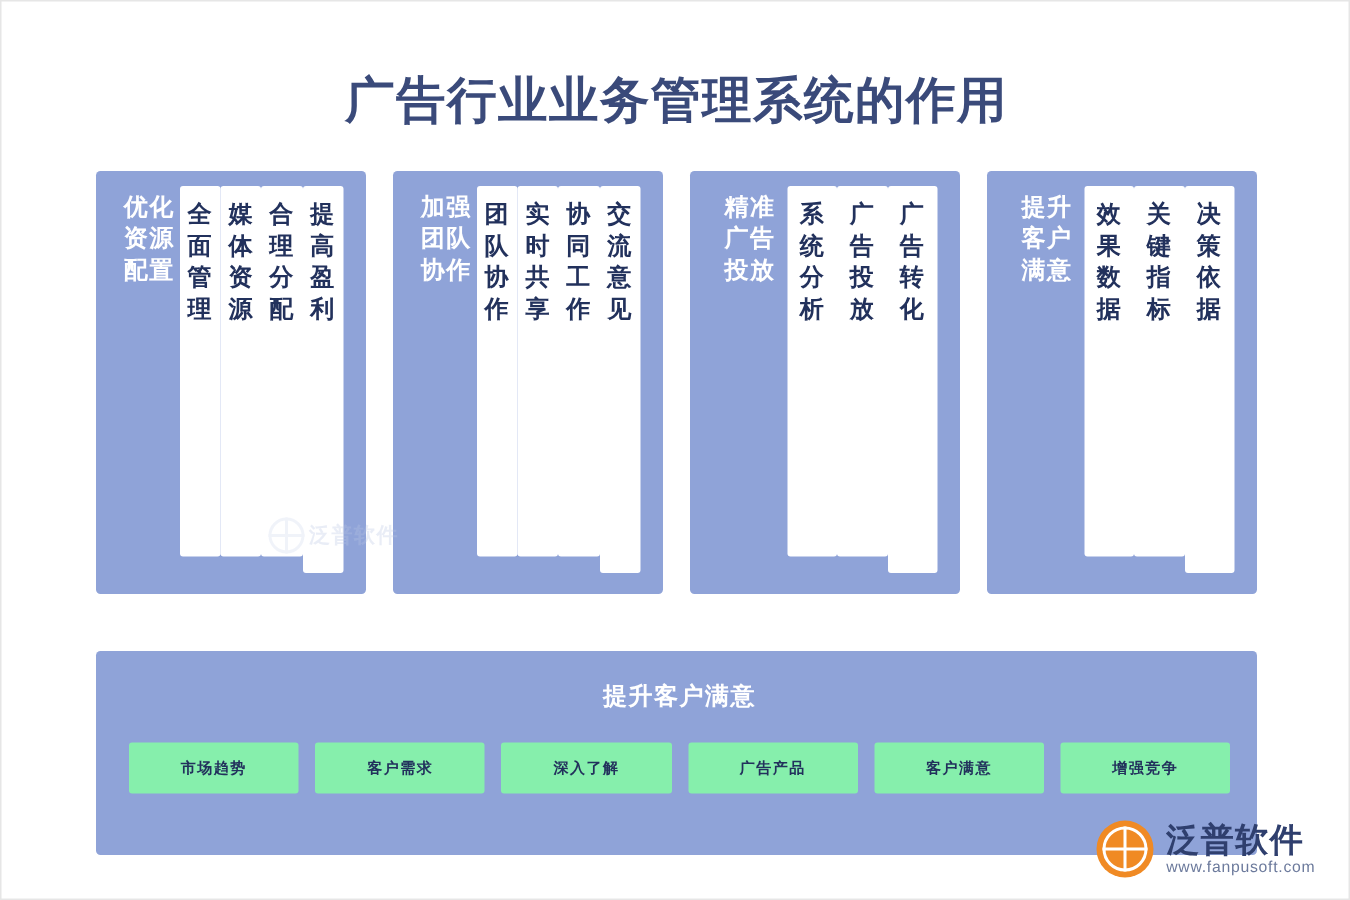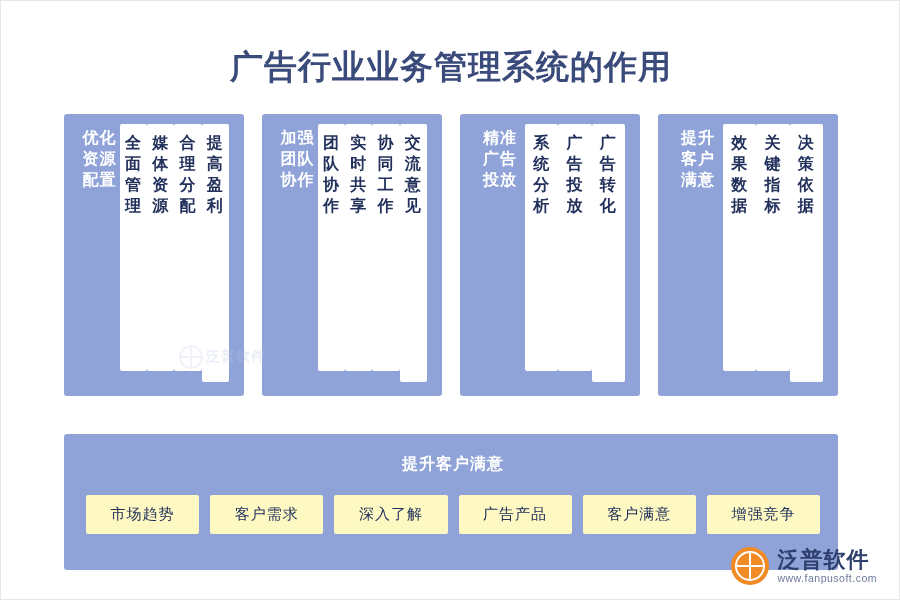--- a/index.html
+++ b/index.html
@@ -94,25 +94,25 @@
     margin-top: 6px;
     margin-bottom: 20px;
   }
   .band-cells {
     display: flex;
     justify-content: space-between;
     gap: 11px;
   }
   .band-cell {
     flex: 1 1 0;
-    background: #fef9c3;
+    background: #86efac;
     border-radius: 2px;
     color: #22315c;
-    font-size: 15px;
-    font-weight: normal;
+    font-size: 10px;
+    font-weight: bold;
     text-align: center;
     padding: 10px 0 10px 0;
     letter-spacing: 1px;
   }
 
   
   .watermark-mid {
     position: absolute;
     left: 178px;
     top: 340px;

